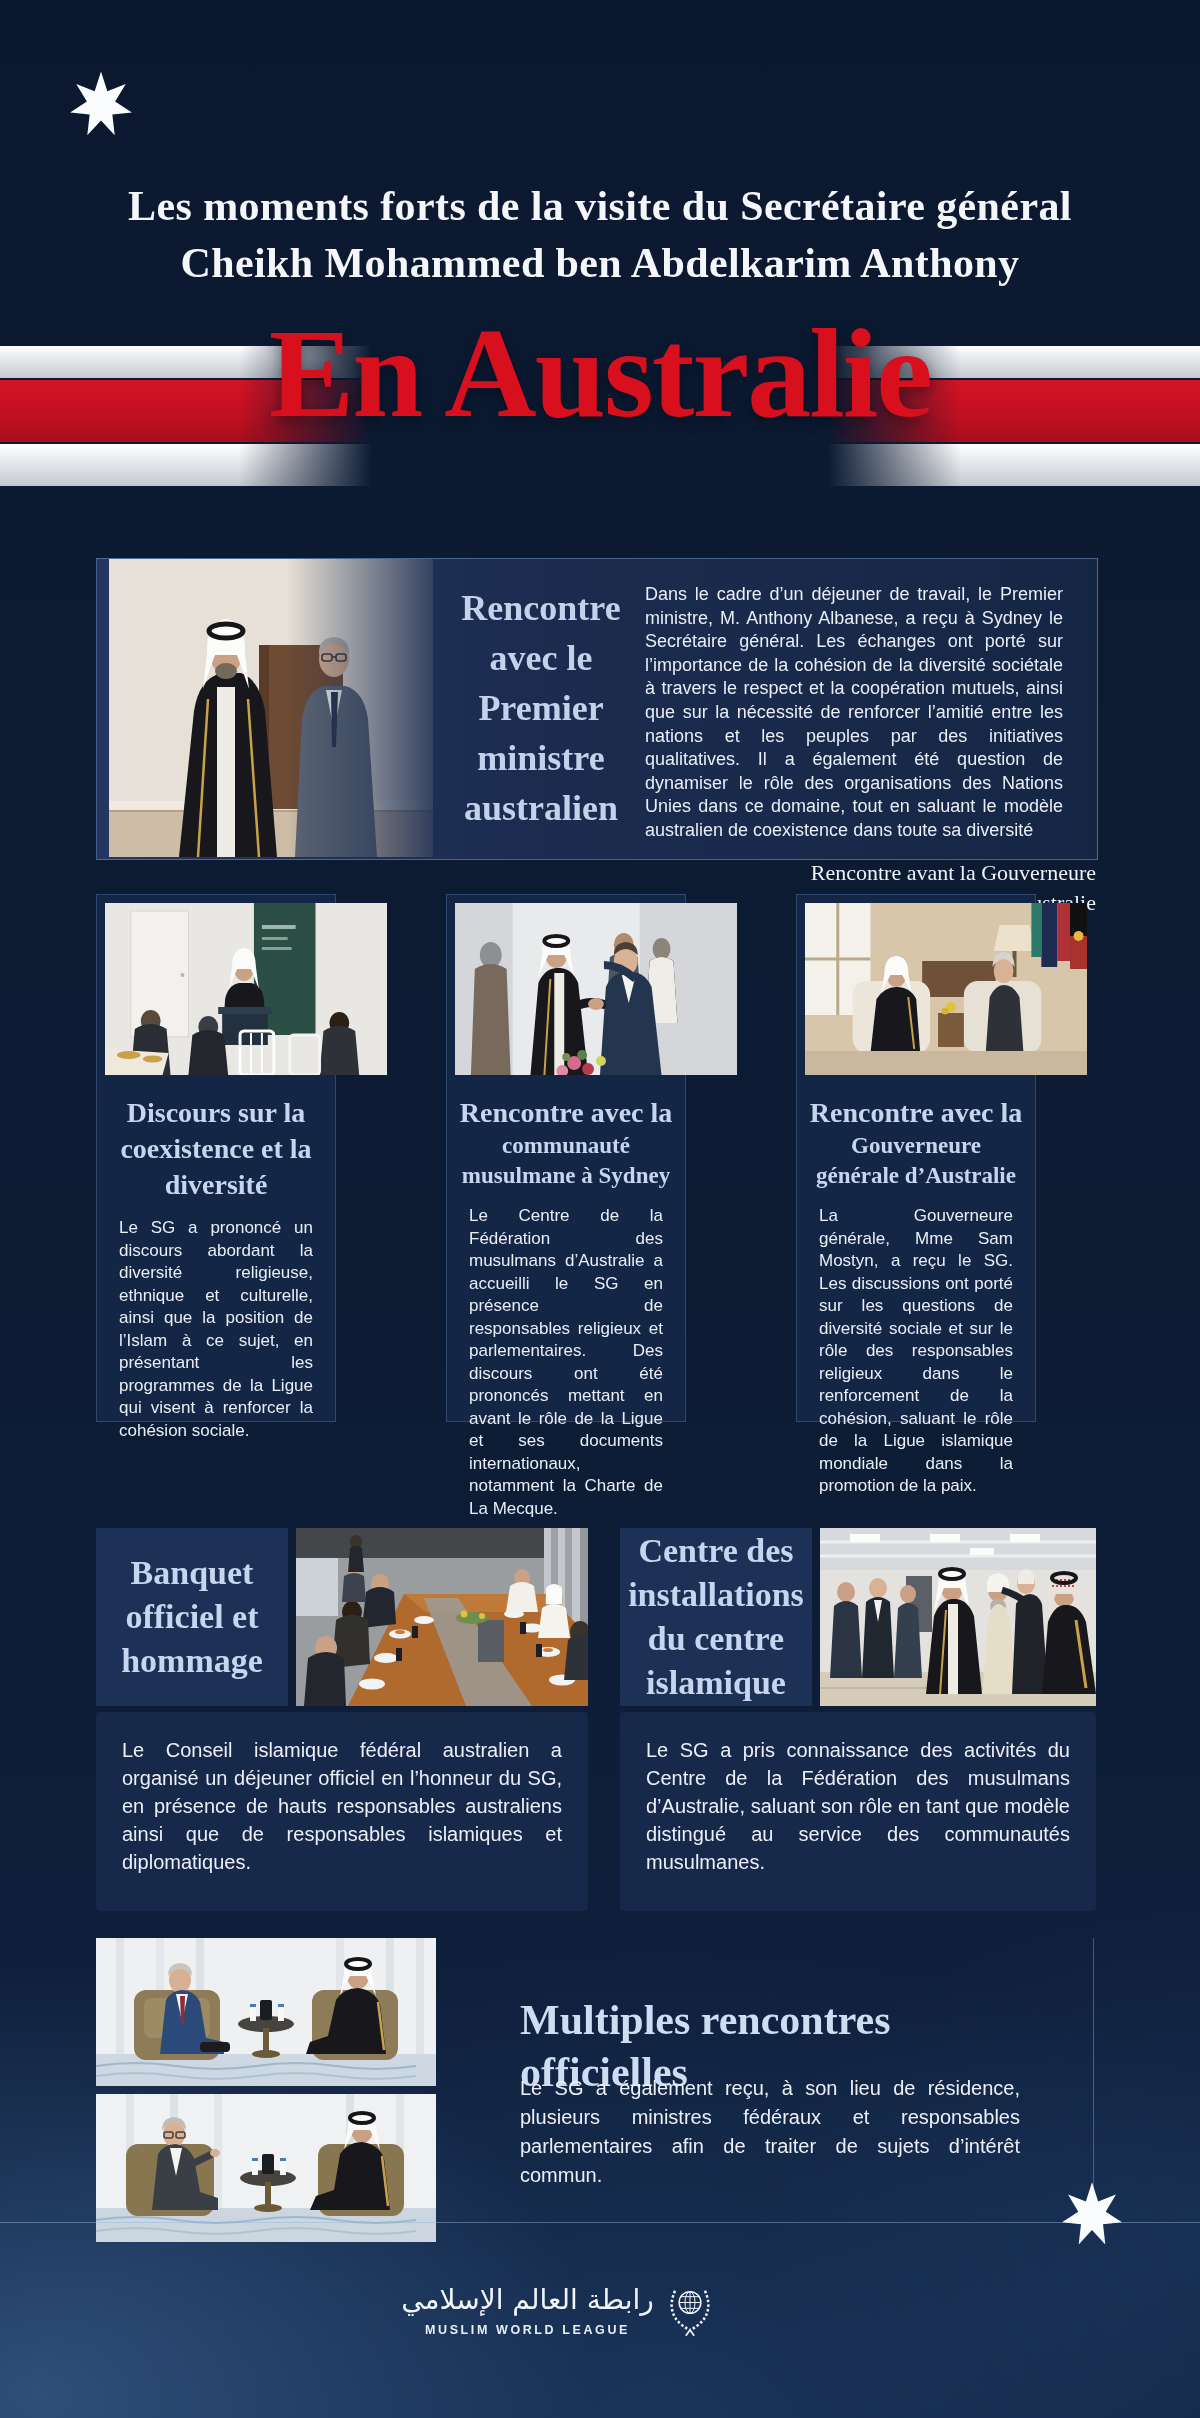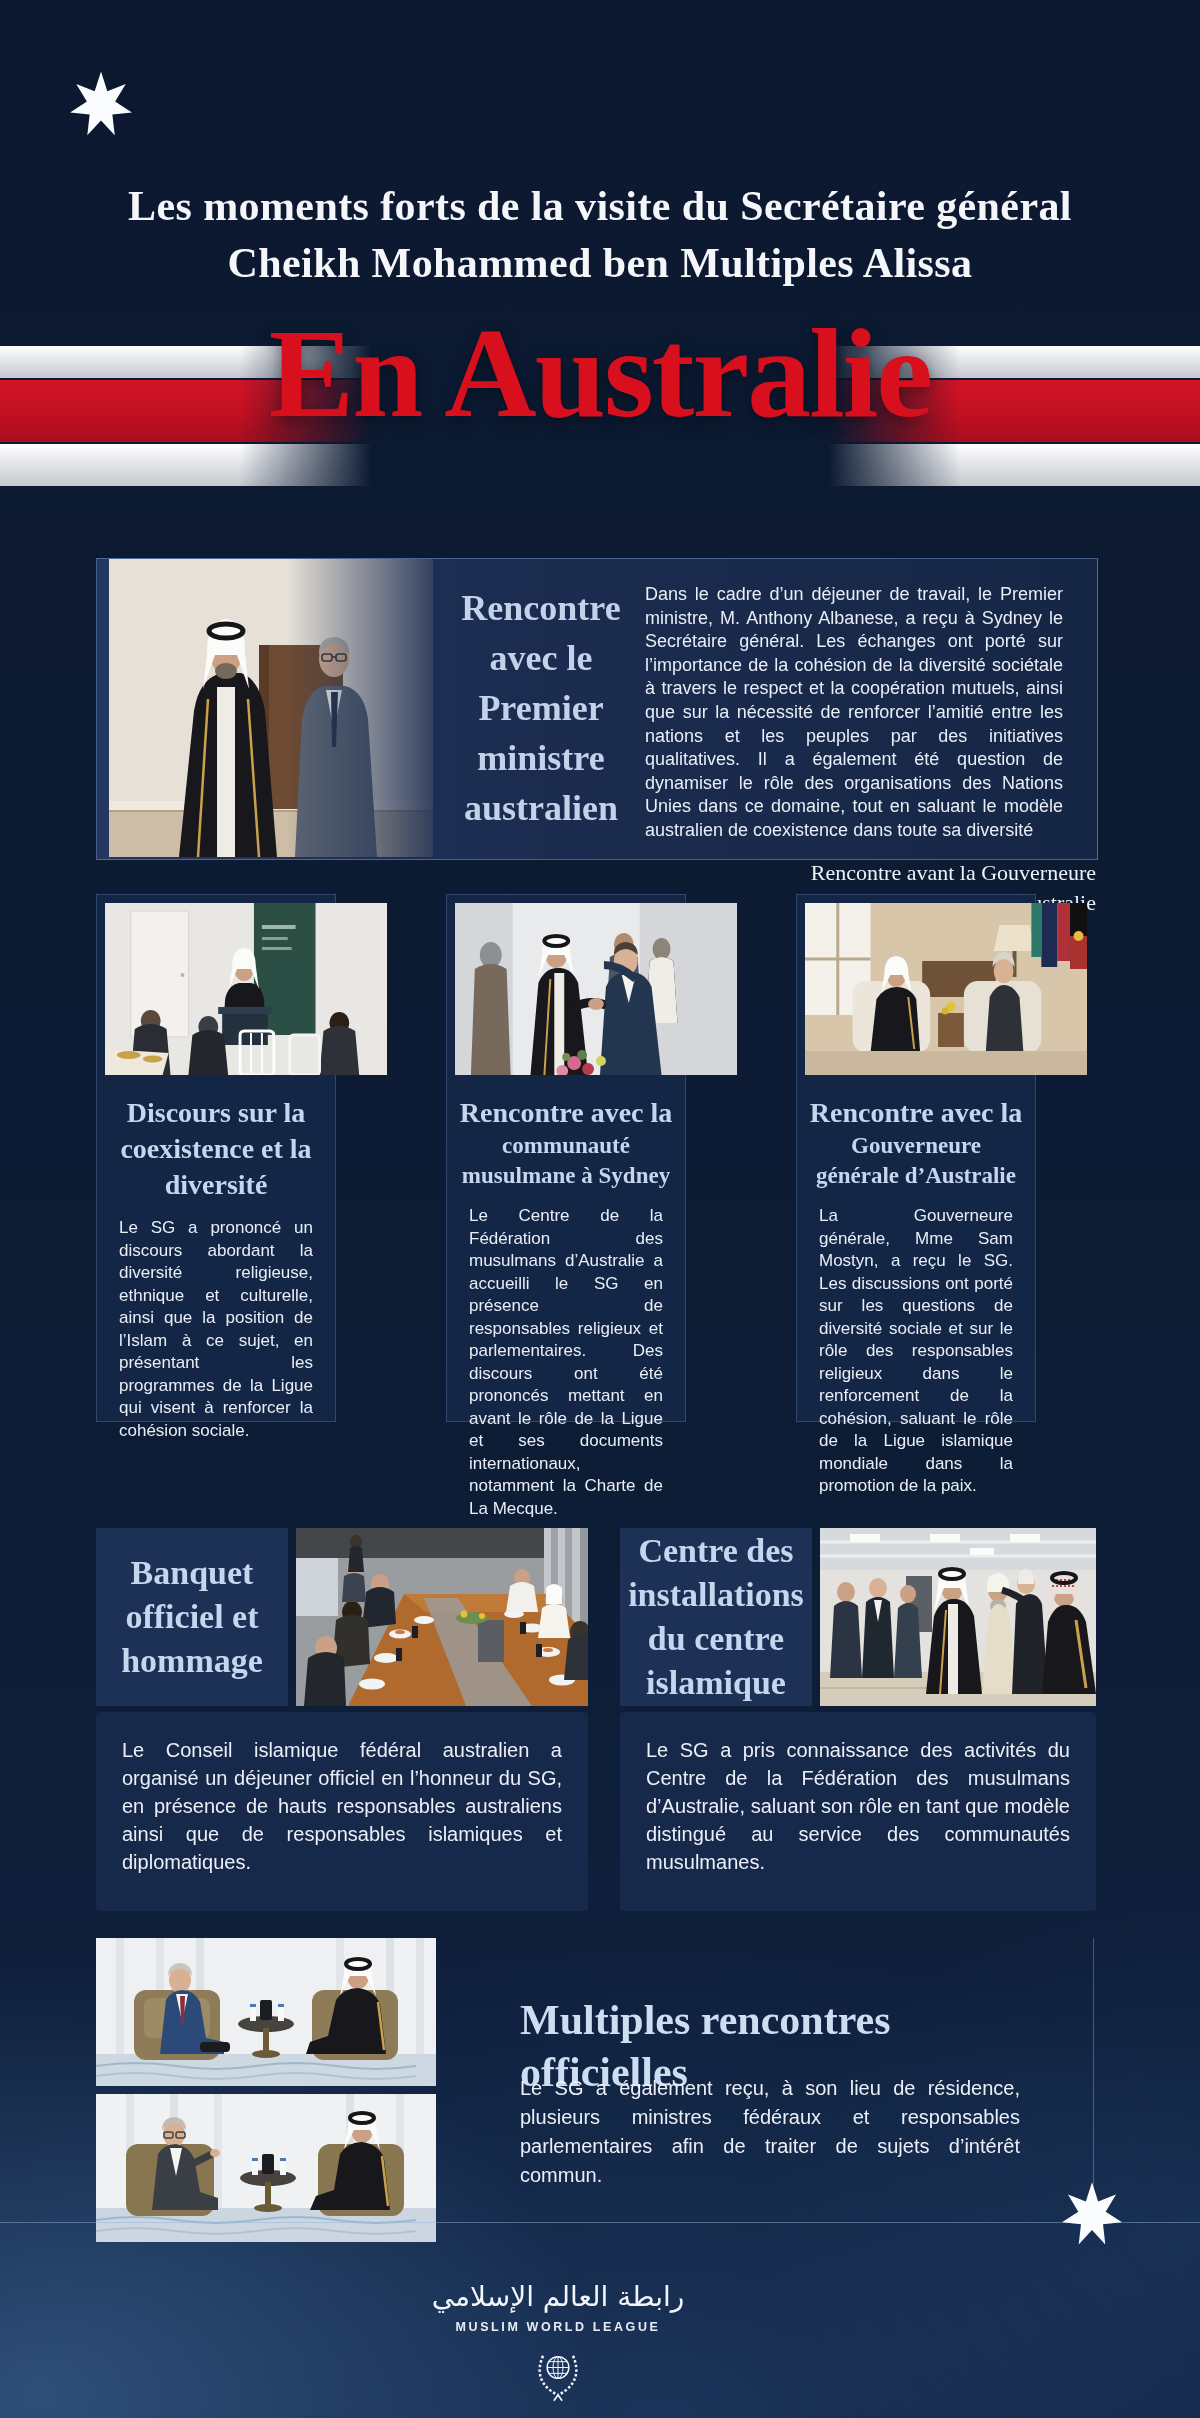--- a/index.html
+++ b/index.html
@@ -82,41 +82,41 @@
   .mult-heading{position:absolute;left:520px;top:1994px;width:540px;
     font-family:"Liberation Serif",serif;font-weight:bold;font-size:42px;line-height:52px;color:#cdddf2;}
   .mult-body{position:absolute;left:520px;top:2074px;width:500px;margin:0;
     font-size:20px;line-height:29px;text-align:justify;color:#eceff7;}
 
   
   .decor-vline{position:absolute;left:1093px;top:1938px;width:1px;height:285px;background:rgba(142,178,218,.40);}
   .decor-hline{position:absolute;left:0;top:2222px;width:1200px;height:1px;background:rgba(148,184,224,.45);z-index:2;}
 
   
-  .footer{position:absolute;left:0;top:2280px;width:1116px;display:flex;align-items:center;justify-content:center;gap:11px;flex-direction:column;}
+  .footer{position:absolute;left:0;top:2280px;width:1116px;display:flex;align-items:center;justify-content:center;gap:11px;}
   .footer-text{text-align:center;}
   .footer-arabic{font-family:"DejaVu Sans",sans-serif;font-size:28px;line-height:34px;color:#f2f5fa;}
   .footer-org{margin-top:6px;font-size:12.5px;font-weight:bold;letter-spacing:2.6px;color:#e8edf5;}
   .emblem{width:50px;height:60px;}
   .emblem svg{display:block;width:100%;height:100%;}
 </style>
 </head>
 <body>
 
 <div class="page">
 
   <div class="star star-top">
     <svg viewBox="0 0 100 100" preserveAspectRatio="none">
         <polygon fill="#fbfcfd" points="50,2 59.6,30.2 87.5,20 71.4,45.1 96.8,60.7 67.2,63.7 70.8,93.2 50,72 29.2,93.2 32.8,63.7 3.2,60.7 28.6,45.1 12.5,20 40.4,30.2"></polygon>
       </svg>
   </div>
 
   <div class="main-title">
     <div>Les moments forts de la visite du Secrétaire général</div>
-    <div>Cheikh Mohammed ben Multiples Alissa</div>
+    <div>Cheikh Mohammed ben Abdelkarim Anthony</div>
   </div>
 
   <div class="stripe white stripe-1"></div>
   <div class="stripe red stripe-2"></div>
   <div class="stripe white stripe-3"></div>
   <div class="banner-title">En Australie</div>
 
   <section class="pm-panel">
     <div class="ph pm-photo">
       <svg viewBox="0 0 324 298" preserveAspectRatio="none">

